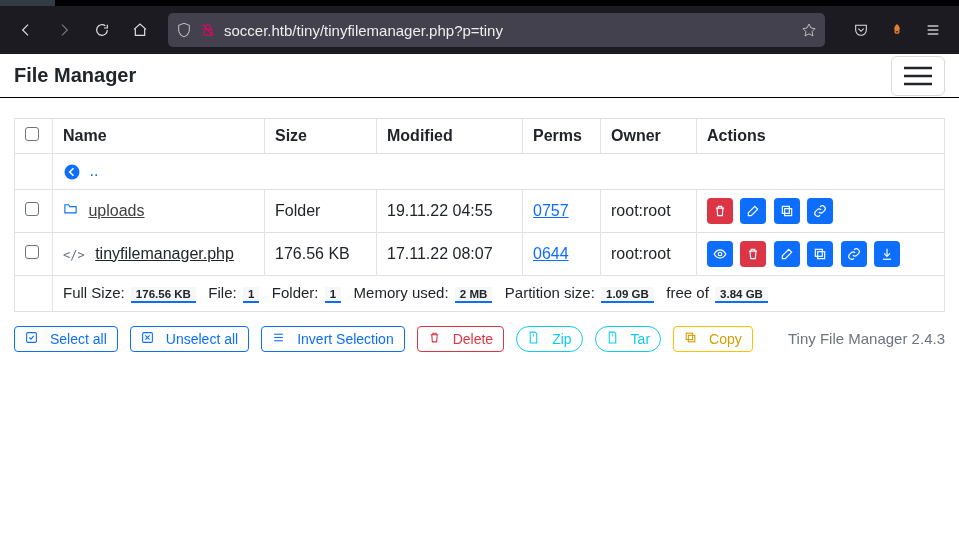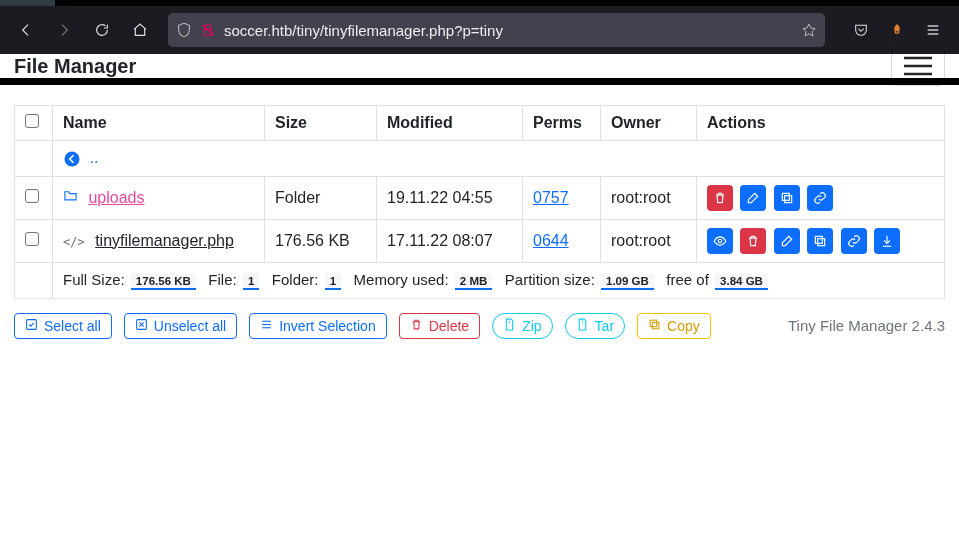--- a/index.html
+++ b/index.html
@@ -11,21 +11,21 @@
   .bb-btn { width: 32px; height: 32px; display: flex; align-items: center; justify-content: center; border-radius: 4px; cursor: pointer; }
   .bb-btn svg { width: 16px; height: 16px; stroke: #ddd; stroke-width: 1.8; fill: none; }
   .bb-btn.disabled svg { stroke: #777; }
   .url-box { flex: 1 1 auto; height: 34px; background: #42414d; border-radius: 5px; display: flex; align-items: center; padding: 0 8px; gap: 8px; margin: 0 6px; }
   .url-box input { flex: 1; background: transparent; border: 0; outline: 0; color: #eee; font-size: 15px; }
   .url-ico { width: 16px; height: 16px; display: flex; align-items: center; justify-content: center; }
   .url-ico svg { width: 16px; height: 16px; }
   .right-icons { display: flex; align-items: center; gap: 4px; margin-left: 8px; }
   .right-icons .slot { width: 32px; height: 32px; display: flex; align-items: center; justify-content: center; border-radius: 4px; cursor: pointer; }
   
-  .navbar { height: 31px; display: flex; align-items: center; justify-content: space-between; padding: 0 14px; border-bottom: 7px solid #000000; }
+  .navbar { height: 44px; display: flex; align-items: center; justify-content: space-between; padding: 0 14px; border-bottom: 1px solid #000000; }
   .brand { font-size: 20px; font-weight: 700; }
   .hamburger { width: 54px; height: 40px; border: 1px solid rgba(0,0,0,.15); border-radius: 6px; display: flex; align-items: center; justify-content: center; cursor: pointer; }
   .hamburger svg { width: 30px; height: 20px; stroke: #212529; stroke-width: 2.5; }
   
   .content { padding: 20px 14px 10px 14px; }
   table.fm { width: 100%; border-collapse: collapse; font-size: 16px; padding-left: 16px; }
   table.fm th, table.fm td { border: 1px solid #dee2e6; padding: 8px 10px; text-align: left; vertical-align: middle; }
   table.fm th { font-weight: 700; background: #fff; }
   .col-sel { width: 38px; text-align: center; }
   .col-name {  }
@@ -40,21 +40,21 @@
   .link { color: #0d6efd; }
   .back-row { color: #0d6efd; }
   .act-btn { width: 26px; height: 26px; border-radius: 4px; display: inline-flex; align-items: center; justify-content: center; margin-right: 3px; cursor: pointer; }
   .act-btn.red { background: #dc3545; }
   .act-btn.blue { background: #0d6efd; }
   .act-btn svg { width: 14px; height: 14px; stroke: #fff; fill: none; stroke-width: 2; }
   .summary td { font-size: 15px; }
   .summary .lbl { margin-right: 2px; }
   .badge { display: inline-block; padding: 1px 5px; font-size: 11.5px; font-weight: 700; border-bottom: 2px solid #0d6efd; background: #f6f7f8; color:#212529; }
   .btn-row { display: flex; gap: 12px; padding: 14px 0; align-items: center; }
-  .btn { border: 1px solid; padding: 4px 10px; font-size: 14px; border-radius: 4px; cursor: pointer; display: inline-flex; align-items: center; gap: 6px; background: #fff; }
+  .btn { border: 1px solid; padding: 4px 10px; font-size: 14px; border-radius: 4px; cursor: pointer; display: inline-flex; align-items: center; gap: 12px; background: #fff; }
   .btn-primary { color: #0d6efd; border-color: #0d6efd; }
   .btn-danger  { color: #dc3545; border-color: #dc3545; }
   .btn-info    { color: #0dcaf0; border-color: #0dcaf0; border-radius: 13px; }
   .btn-warn    { color: #d39e00; border-color: #ffc107; }
   .footer-note { margin-left: auto; color: #6c757d; font-size: 15px; text-align: center; }
   .ico-sm svg { width:13px; height:13px; stroke: currentColor; stroke-width:2; fill:none; }
 </style>
 </head>
 <body>
 
@@ -169,21 +169,21 @@
     </tr>
 
     <tr>
       <td class="col-sel"><span class="chk"></span></td>
       <td class="col-name">
         <span class="folder-ico">
           <svg width="15" height="15" viewBox="0 0 24 24">
                 <path d="M3 6h6l2 3h10v10H3z" fill="none" stroke="#0d6efd" stroke-width="1.8"></path>
               </svg>
         </span>
-        <a class="link" style="color:#ec4899" href="#">uploads</a>
+        <a class="link" style="color:#404040" href="#">uploads</a>
       </td>
       <td class="col-size">Folder</td>
       <td class="col-mod">19.11.22 04:55</td>
       <td class="col-perm"><a href="#" class="link">0757</a></td>
       <td class="col-own">root:root</td>
       <td class="col-act">
         <span class="act-btn red">
               <svg viewBox="0 0 24 24">
                 <path d="M5 7h14M9 7V4h6v3M7 7l1 13h8l1-13"></path>
               </svg>

